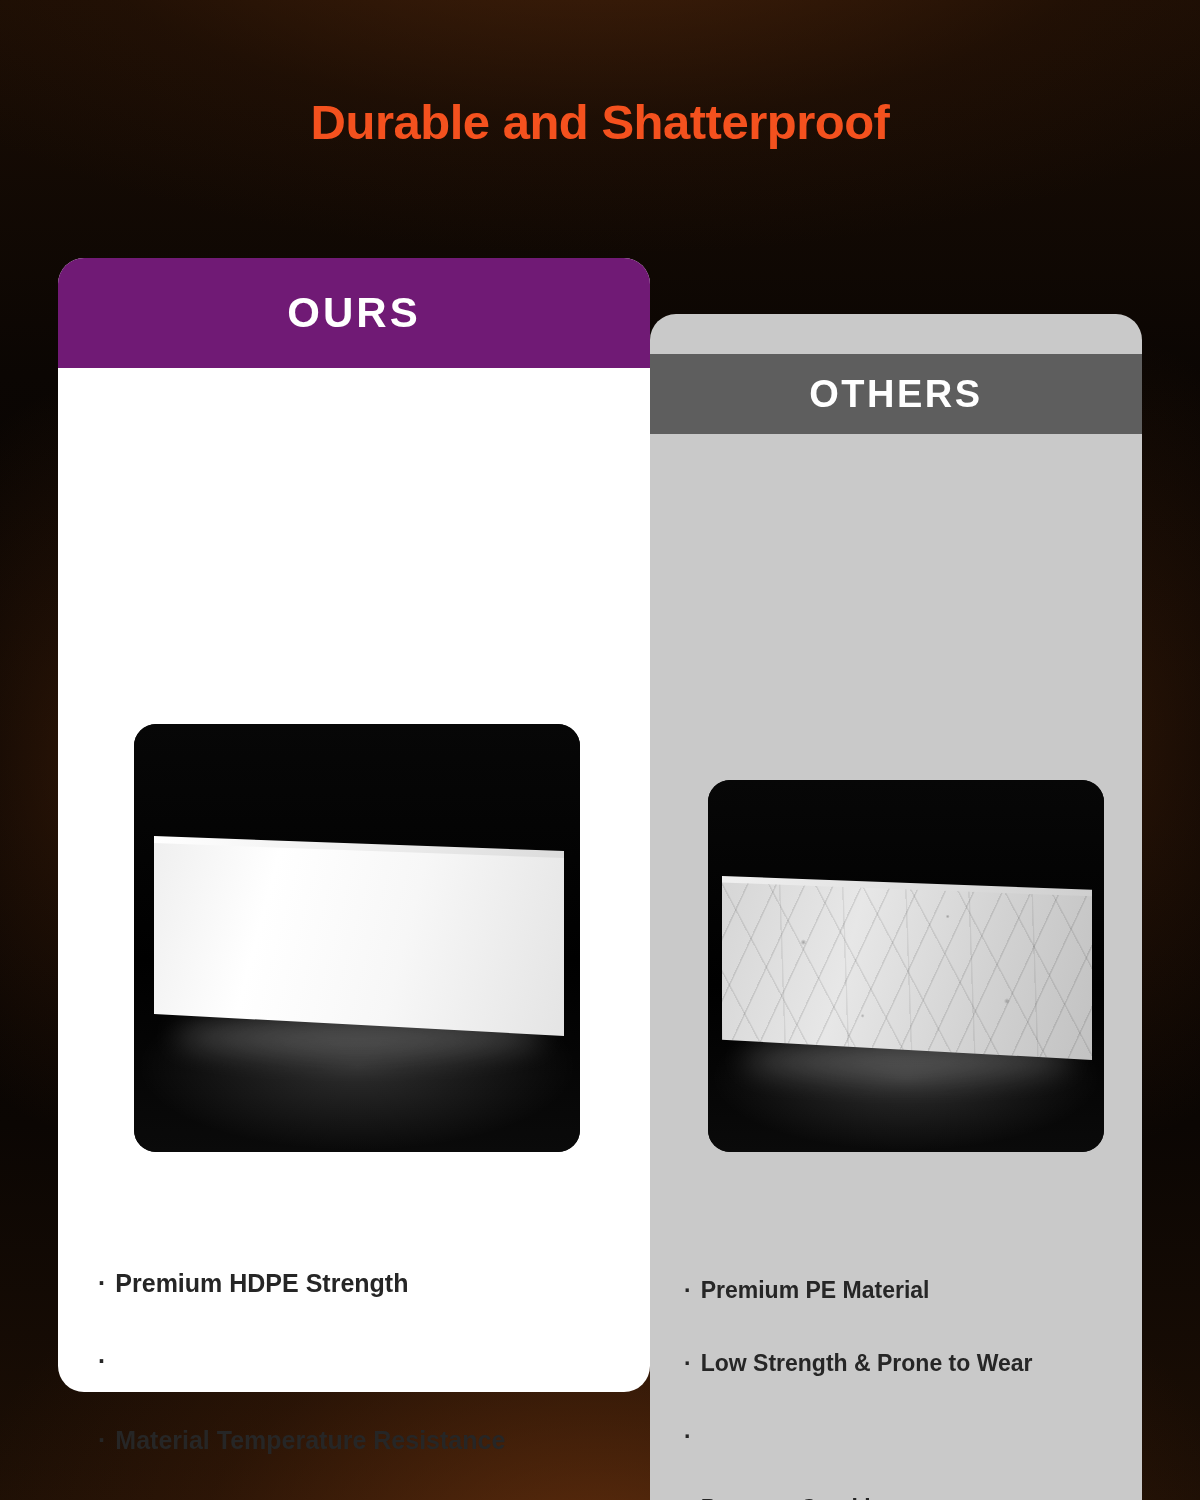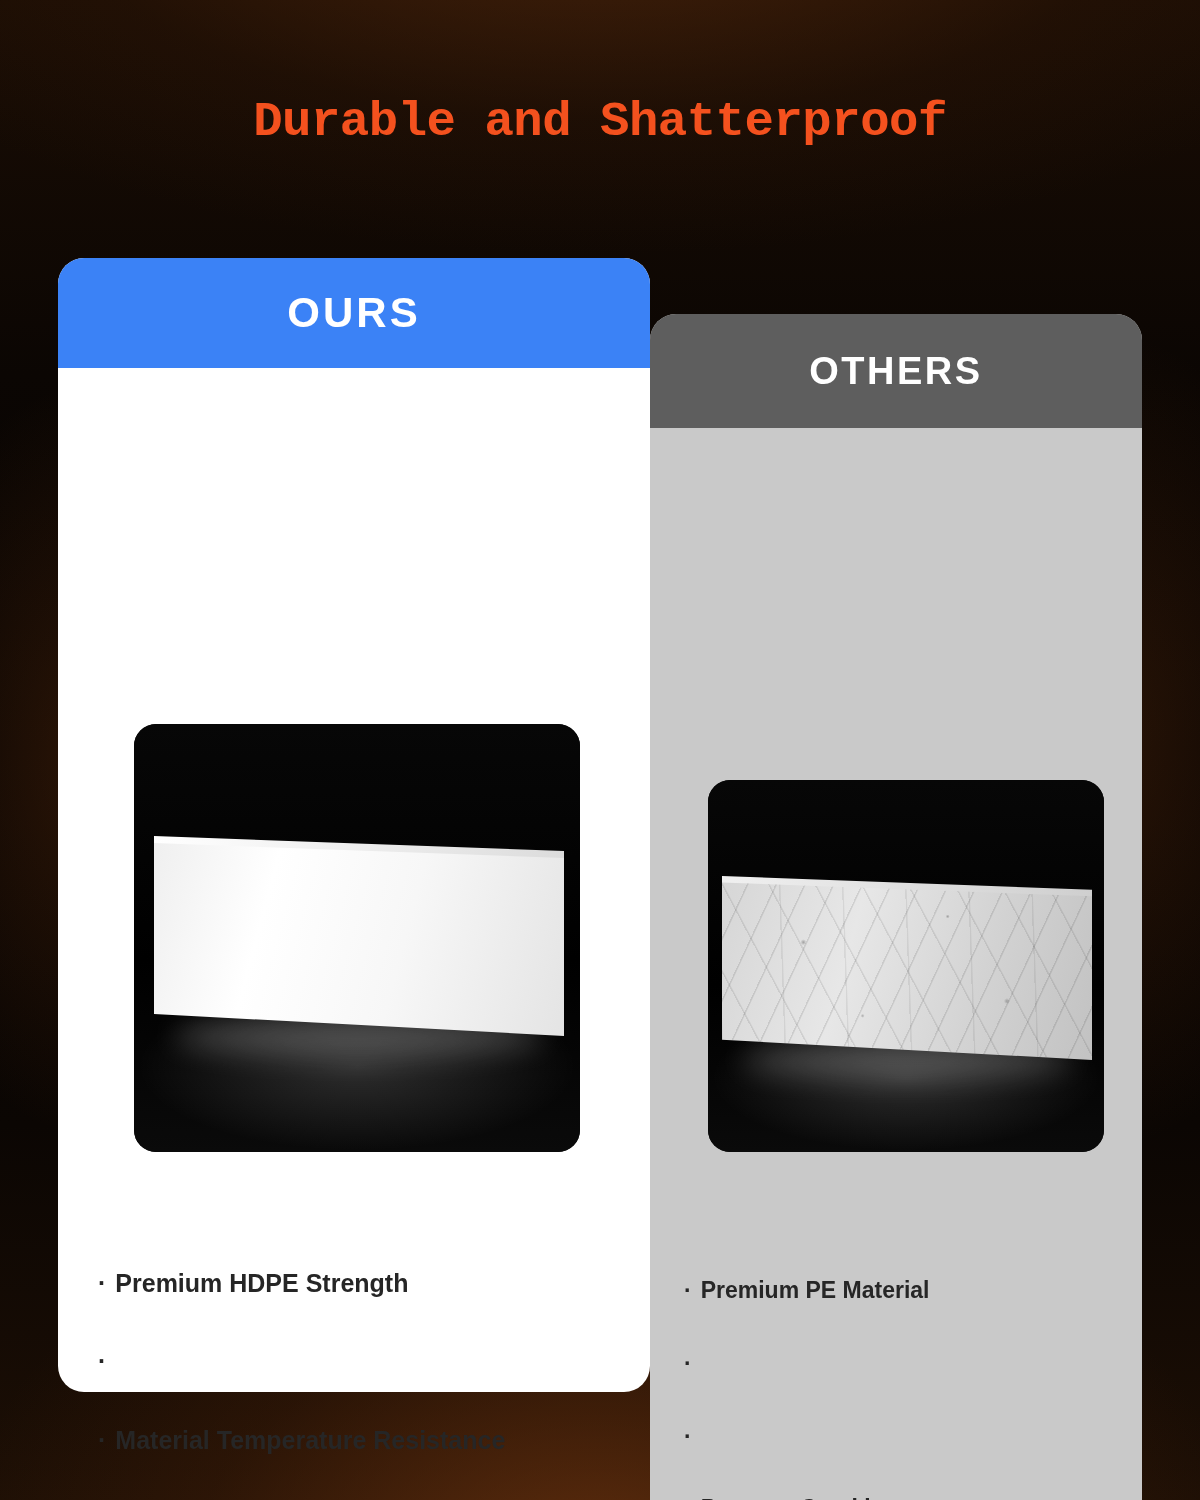--- a/index.html
+++ b/index.html
@@ -42,21 +42,20 @@
   .title {
     position: absolute;
     top: 96px;
     left: 0; right: 0;
     text-align: center;
     color: #F4511E;
     font-size: 49px;
     font-weight: bold;
     letter-spacing: -0.5px;
     line-height: 1.1;
-    font-family: Liberation Mono, monospace;
   }
 
   
   .compare {
     position: absolute;
     top: 258px;
     left: 0;
     width: 1200px;
     height: 1150px;
   }
@@ -67,25 +66,26 @@
     left: 650px;
     top: 56px;
     width: 492px;
     height: 1282px;
     background: #C9C9C9;
     border-radius: 26px;
     overflow: hidden;
     z-index: 1;
   }
   .card-others .card-header {
-    height: 114px;
+    height: 80px;
     background: #5E5E5E;
     display: flex;
     align-items: center;
     justify-content: center;
+    margin-top: 40px;
   }
   .card-others .card-header-label {
     color: #FFFFFF;
     font-size: 38px;
     font-weight: bold;
     letter-spacing: 2.5px;
   }
 
   
   .card-ours {
@@ -94,21 +94,21 @@
     top: 0px;
     width: 592px;
     height: 1134px;
     background: #FFFFFF;
     border-radius: 26px;
     overflow: hidden;
     z-index: 2;
   }
   .card-ours .card-header {
     height: 110px;
-    background: #3b82f6;
+    background: #701a75;
     display: flex;
     align-items: center;
     justify-content: center;
   }
   .card-ours .card-header-label {
     color: #FFFFFF;
     font-size: 42px;
     font-weight: bold;
     letter-spacing: 3px;
   }
@@ -305,20 +305,21 @@
 
   </div>
 
   <div class="features features-others">
     <div class="feature-item">
       <span class="feature-bullet">·</span>
       <span>Premium PE Material</span>
     </div>
     <div class="feature-item">
       <span class="feature-bullet">·</span>
+      <span>Low Strength &amp; Prone to Wear</span>
     </div>
     <div class="feature-item">
       <span class="feature-bullet">·</span>
     </div>
     <div class="feature-item">
       <span class="feature-bullet">·</span>
       <span>Prone to Cracking</span>
     </div>
   </div>
 

